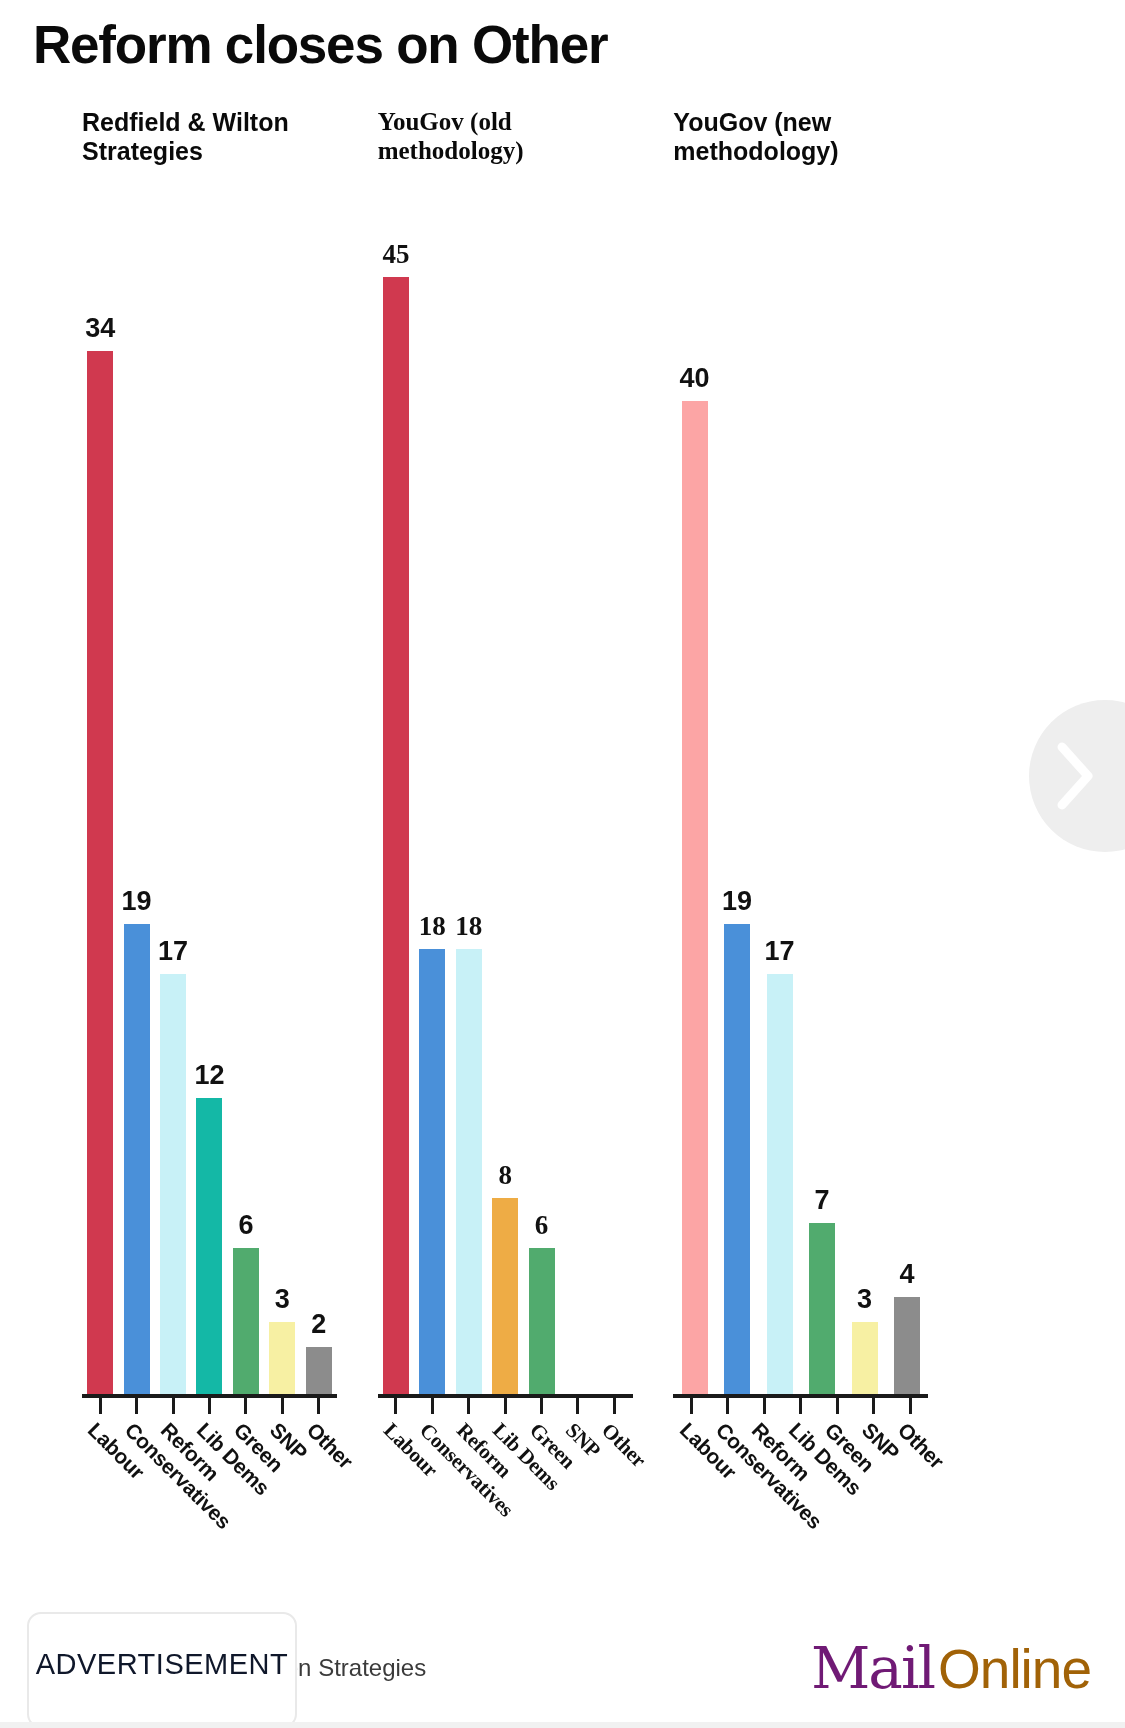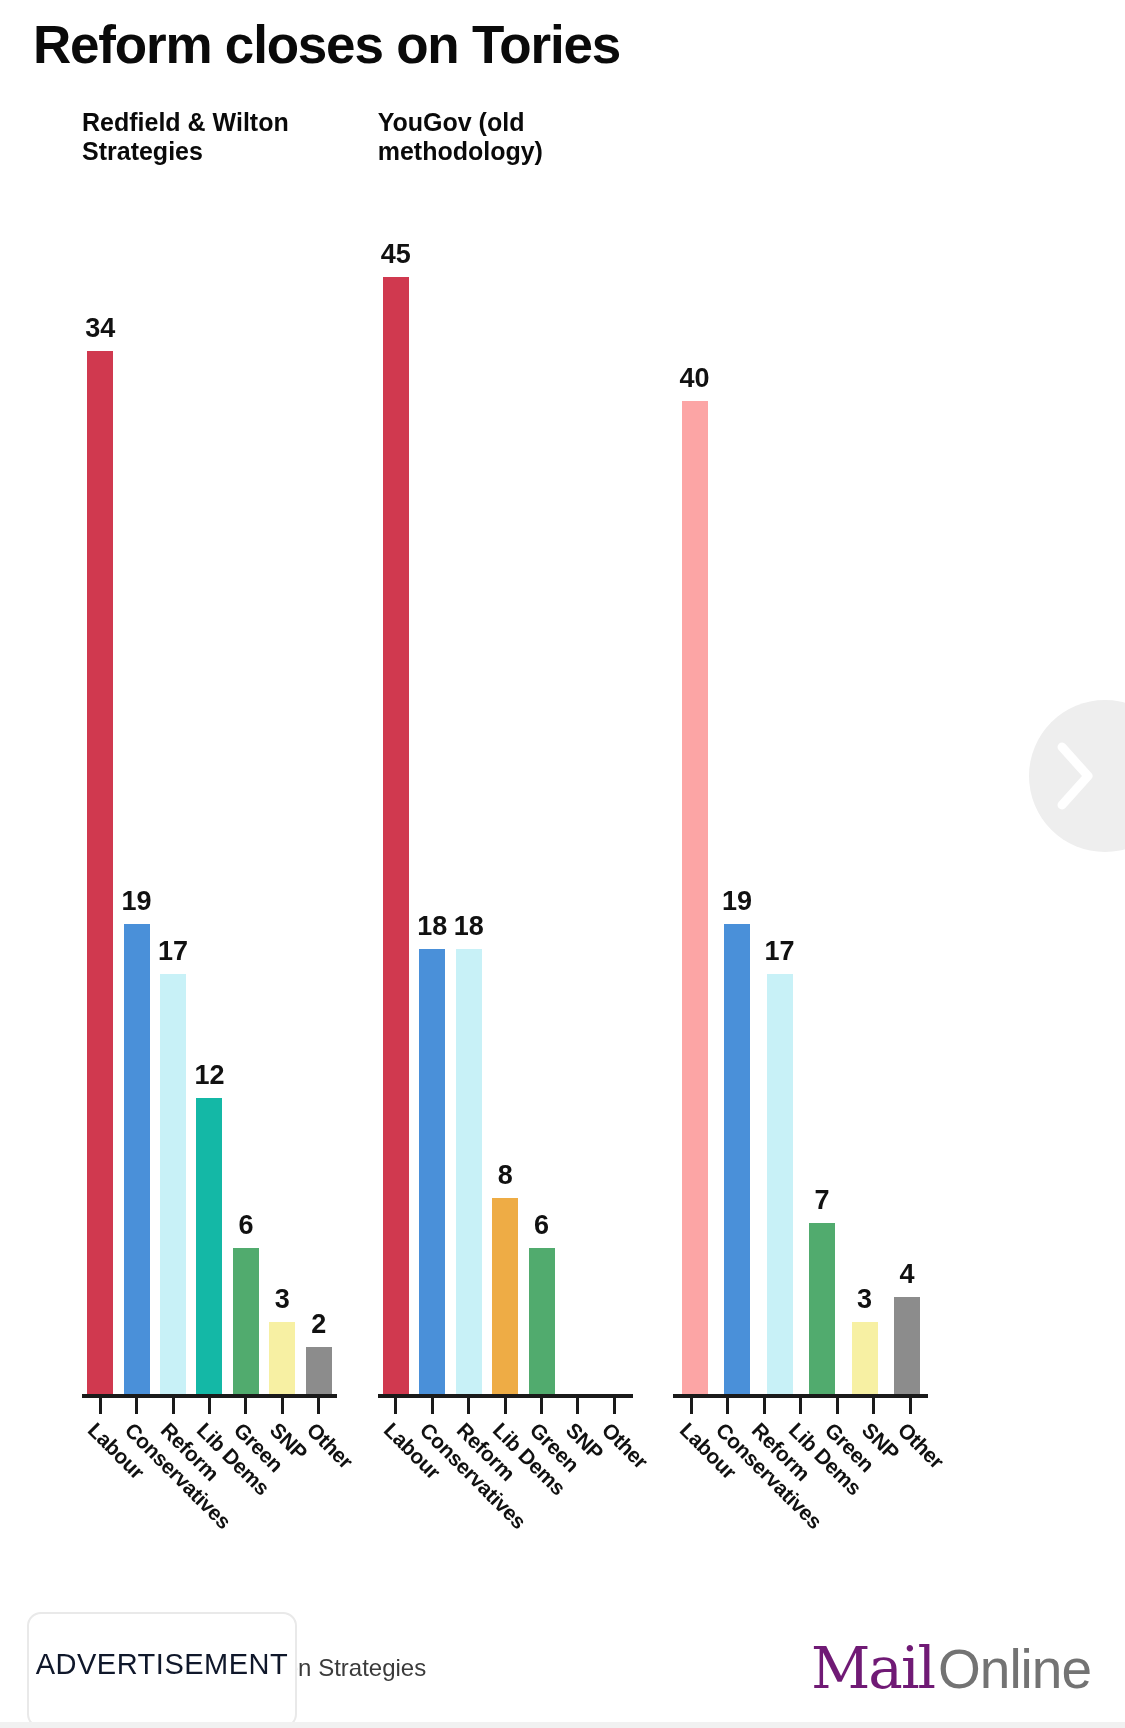--- a/index.html
+++ b/index.html
@@ -39,21 +39,21 @@
     height: 1380px;
     display: flex;
     flex-direction: row;
   }
   .panel {
     position: relative;
     width: 315px;
     height: 100%;
   }
   .panel.p1 { margin-left: 20px; }
-  .panel.p2 { margin-left: 16px; }
+  .panel.p2 { margin-left: 16px; font-family: Liberation Serif, serif; }
   .panel.p3 { margin-left: 16px; }
 
   .panel-title {
     position: absolute;
     left: 62px; top: 0px;
     width: 240px;
     font-size: 25px;
     font-weight: bold;
     line-height: 1.15;
     color: #0a0a0a;
@@ -189,21 +189,21 @@
     font-family: "DejaVu Serif", serif;
     font-weight: normal;
     font-size: 58px;
     color: #701a75;
     letter-spacing: -2px;
     font-style: normal;
   }
   .logo-online {
     font-family: "Liberation Sans", sans-serif;
     font-size: 55px;
-    color: #737373;
+    color: #a16207;
     letter-spacing: -1px;
     margin-left: 4px;
   }
 
   
   .next-arrow {
     position: absolute;
     right: -56px;
     top: 700px;
     width: 152px;
@@ -222,21 +222,21 @@
     left: 0; bottom: 0;
     width: 1125px; height: 6px;
     background: #f1f1f1;
   }
 </style>
 </head>
 <body>
 
 <div id="page">
 
-  <div class="title">Reform closes on Tories</div>
+  <div class="title">Reform closes on Other</div>
 
   <div class="panels">
 
     <div class="panel p1">
       <div class="panel-title">Redfield &amp; Wilton Strategies</div>
       <div class="plot">
         <div class="bars">
             <div class="slot">
               <div class="bar" style="height: 1045.62px; background: rgb(208, 57, 79);">
                 <div class="bar-value">34</div>
@@ -399,20 +399,21 @@
               <div class="lbl">SNP</div>
             </div>
             <div class="lblcell">
               <div class="lbl">Other</div>
             </div>
           </div>
       </div>
     </div>
 
     <div class="panel p3">
+      <div class="panel-title">YouGov (new methodology)</div>
       <div class="plot">
         <div class="bars">
             <div class="slot">
               <div class="bar" style="height: 995.833px; background: #fca5a5;">
                 <div class="bar-value">40</div>
               </div>
             </div>
             <div class="slot">
               <div class="bar" style="height: 473.021px; background: rgb(74, 144, 217);">
                 <div class="bar-value">19</div>

